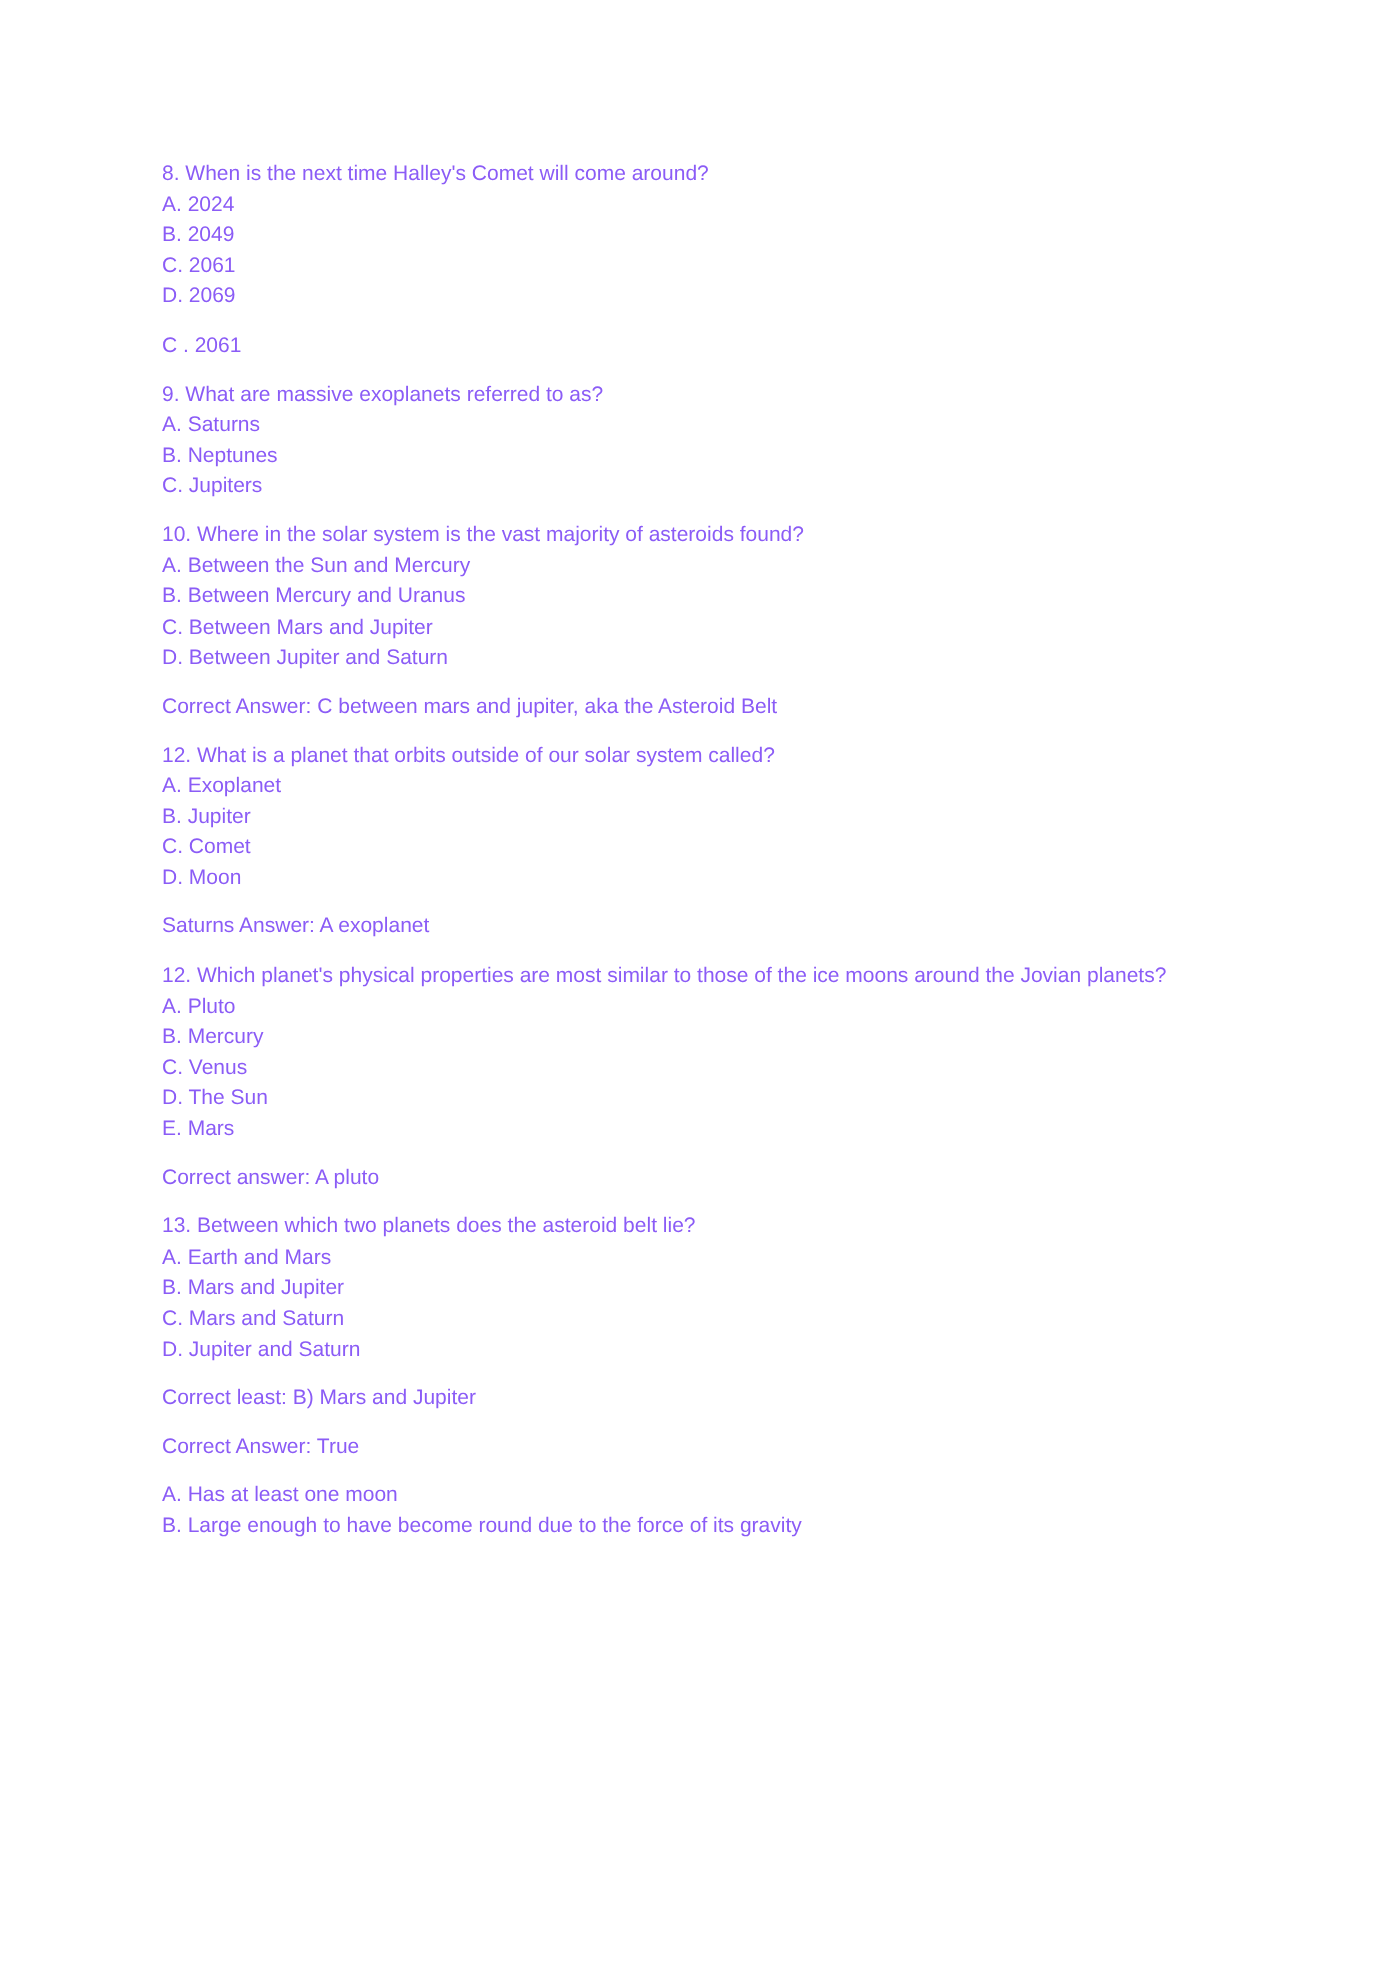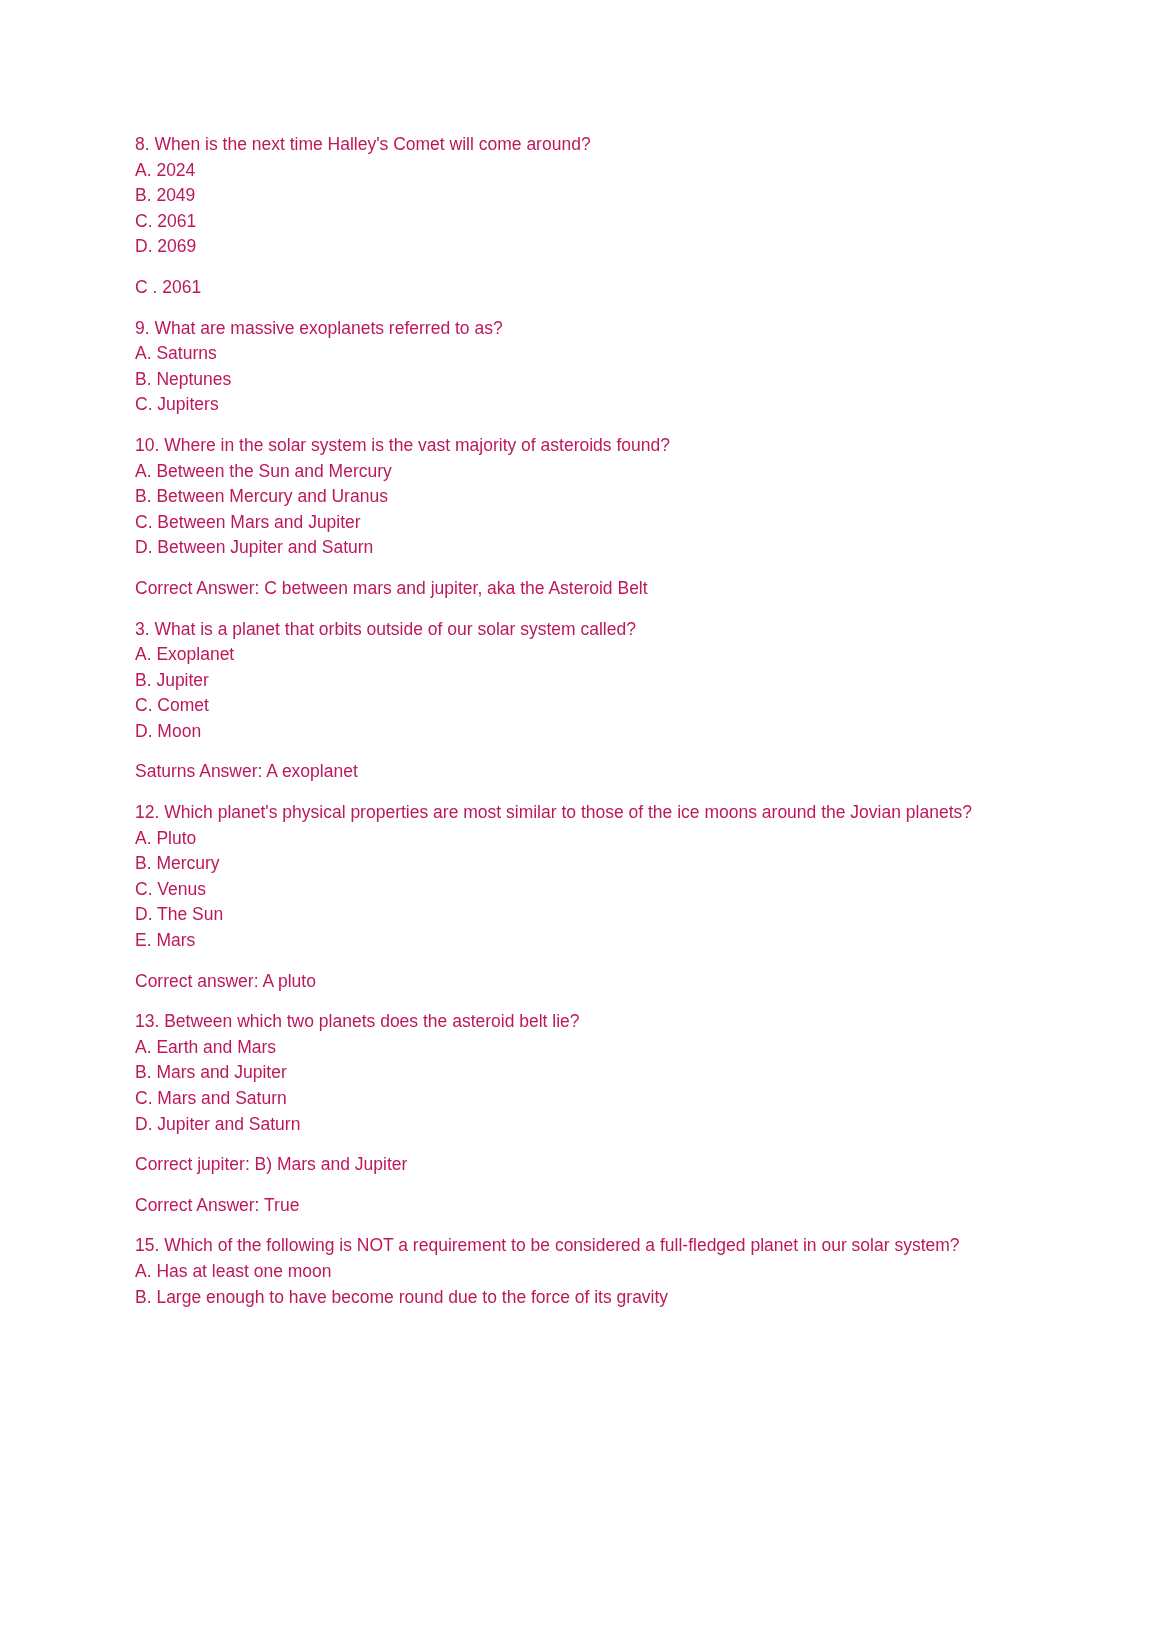--- a/index.html
+++ b/index.html
@@ -7,21 +7,21 @@
     padding: 0;
     background: #ffffff;
   }
   .page {
     position: relative;
     width: 1158px;
     height: 1638px;
     background: #ffffff;
     overflow: hidden;
     font-family: "Liberation Sans", "DejaVu Sans", sans-serif;
-    color: #be185d;
+    color: #8b5cf6;
   }
   .content {
     position: absolute;
     top: 132px;
     left: 135px;
     right: 110px;
     font-size: 17.5px;
     line-height: 25.6px;
     font-weight: 400;
     letter-spacing: 0;
@@ -58,21 +58,21 @@
         <div class="line">10. Where in the solar system is the vast majority of asteroids found?</div>
         <div class="line">A. Between the Sun and Mercury</div>
         <div class="line">B. Between Mercury and Uranus</div>
         <div class="line">C. Between Mars and Jupiter</div>
         <div class="line">D. Between Jupiter and Saturn</div>
       </div>
       <div class="block answer">
         <div class="line">Correct Answer: C between mars and jupiter, aka the Asteroid Belt</div>
       </div>
       <div class="block question">
-        <div class="line">3. What is a planet that orbits outside of our solar system called?</div>
+        <div class="line">12. What is a planet that orbits outside of our solar system called?</div>
         <div class="line">A. Exoplanet</div>
         <div class="line">B. Jupiter</div>
         <div class="line">C. Comet</div>
         <div class="line">D. Moon</div>
       </div>
       <div class="block answer">
         <div class="line">Saturns Answer: A exoplanet</div>
       </div>
       <div class="block question">
         <div class="line">12. Which planet's physical properties are most similar to those of the ice moons around the Jovian planets?</div>
@@ -86,24 +86,23 @@
         <div class="line">Correct answer: A pluto</div>
       </div>
       <div class="block question">
         <div class="line">13. Between which two planets does the asteroid belt lie?</div>
         <div class="line">A. Earth and Mars</div>
         <div class="line">B. Mars and Jupiter</div>
         <div class="line">C. Mars and Saturn</div>
         <div class="line">D. Jupiter and Saturn</div>
       </div>
       <div class="block answer">
-        <div class="line">Correct jupiter: B) Mars and Jupiter</div>
+        <div class="line">Correct least: B) Mars and Jupiter</div>
       </div>
       <div class="block answer">
         <div class="line">Correct Answer: True</div>
       </div>
       <div class="block question">
-        <div class="line">15. Which of the following is NOT a requirement to be considered a full-fledged planet in our solar system?</div>
         <div class="line">A. Has at least one moon</div>
         <div class="line">B. Large enough to have become round due to the force of its gravity</div>
       </div>
     </div>
 </div>
 
 </body></html>

